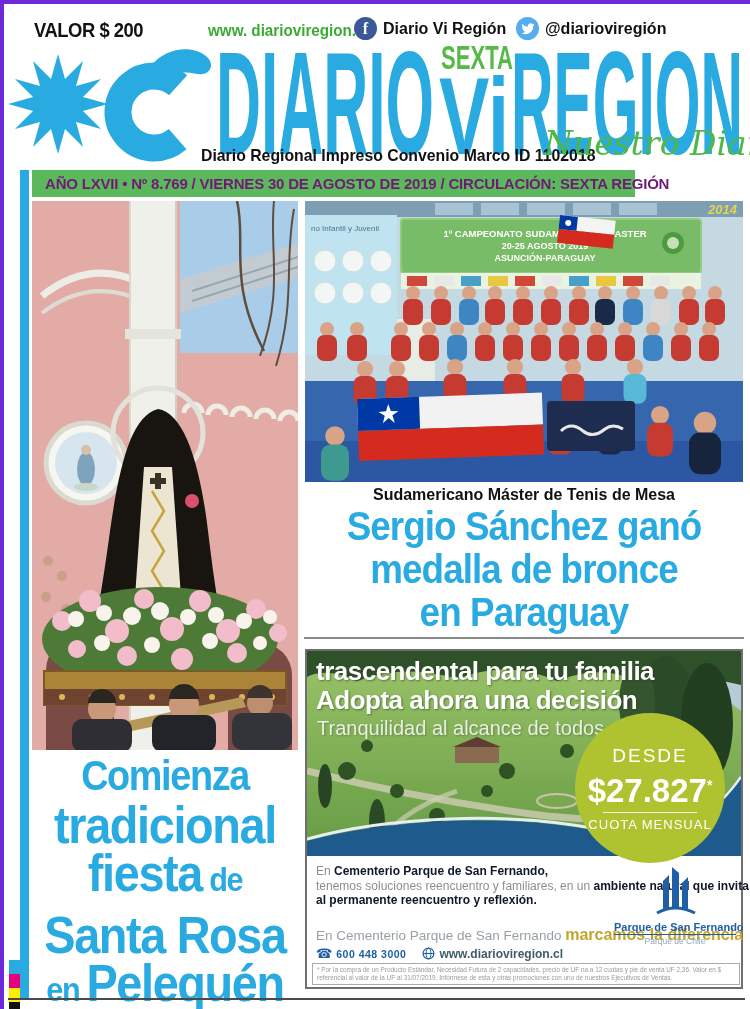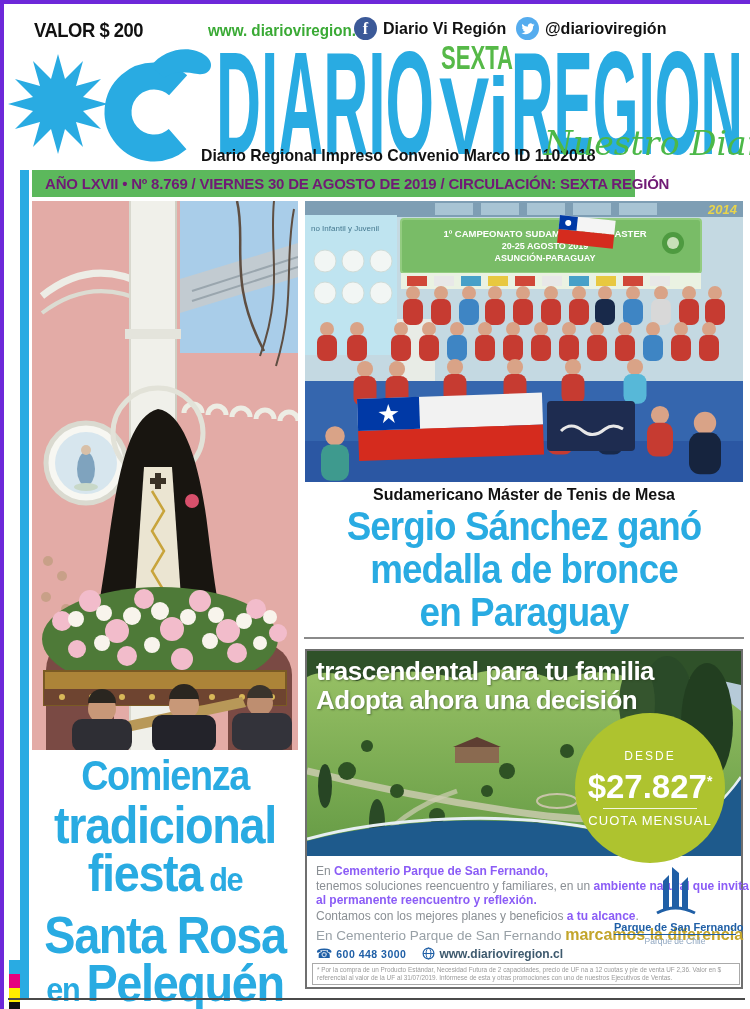--- a/index.html
+++ b/index.html
@@ -38,27 +38,27 @@
   .hl-right .l{font-size:40px;line-height:43px;white-space:nowrap;}
   .divider{left:300px;top:633px;width:440px;height:2px;background:#8a8a8a;}
   
   .adbox{left:301px;top:645px;width:434px;height:336px;border:2px solid #6f6f6f;background:#fff;}
   .adphoto{position:absolute;left:0;top:0;width:434px;height:205px;}
   .adhead{position:absolute;left:9px;top:6px;color:#fff;font-weight:bold;font-size:26px;line-height:29px;
           text-shadow:1px 1px 2px rgba(40,60,30,.55);letter-spacing:-0.5px;}
   .adsub{position:absolute;left:10px;top:66px;color:#F2F5EE;font-size:20px;opacity:.92;text-shadow:1px 1px 2px rgba(40,60,30,.4);}
   .badge{position:absolute;left:268px;top:62px;width:150px;height:150px;border-radius:50%;background:#AEC32F;z-index:5;
          display:flex;flex-direction:column;align-items:center;justify-content:center;color:#fff;}
-  .badge .desde{font-size:12px;letter-spacing:2px;}
+  .badge .desde{font-size:19px;letter-spacing:2px;}
   .badge .price2{font-size:33px;font-weight:bold;line-height:36px;}
   .badge .price2 sup{font-size:14px;}
   .badge .sep{width:94px;height:1px;background:rgba(255,255,255,.85);margin:3px 0 4px;}
   .badge .cuota{font-size:13px;letter-spacing:1px;}
   .adp{position:absolute;left:9px;font-size:12px;color:#8a8f94;white-space:nowrap;}
-  .adp b{color:#8b5cf6;}
+  .adp b{color:#0f172a;}
   .p5n{font-size:13.5px;color:#98A0A6;}
   .p5h{font-size:16px;font-weight:bold;color:#C3A52B;}
   .contact{position:absolute;left:9px;top:295px;display:flex;align-items:center;gap:16px;}
   .contact .ph{font-size:10.5px;font-weight:bold;color:#1F5FA6;letter-spacing:.5px;}
   .contact .wb{font-size:12px;font-weight:bold;color:#3E5A6E;}
   .cic{color:#1F5FA6;font-size:13px;font-family:"DejaVu Sans",sans-serif;}
   .fineprint{position:absolute;left:5px;top:312px;width:418px;border:1px solid #aaa;padding:2px 4px;
              font-size:6.4px;line-height:8px;color:#9a9a9a;}
   .adlogo{position:absolute;right:5px;top:212px;width:122px;text-align:center;}
   .adlogo .nm{font-size:11px;font-weight:bold;color:#1F5FA6;border-bottom:1px solid #1F5FA6;padding-bottom:1px;white-space:nowrap;}
@@ -375,30 +375,30 @@
       <ellipse cx="18" cy="135" rx="7" ry="22" fill="#274524"></ellipse>
       <ellipse cx="70" cy="172" rx="8" ry="24" fill="#2A4A26"></ellipse>
       <ellipse cx="250" cy="150" rx="20" ry="7" fill="#7AA850" stroke="#C8C4A8" stroke-width="2"></ellipse>
       <path d="M0,188 C80,166 200,160 290,178 C360,191 402,173 434,126" stroke="#E6EEF2" stroke-width="3" fill="none"></path>
       <path d="M0,205 L0,190 C80,168 200,162 290,180 C360,193 400,175 434,128 L434,205 Z" fill="#1E5A8C"></path>
     </svg>
     <div class="adhead">
       <div>trascendental para tu familia</div>
       <div>Adopta ahora una decisión</div>
     </div>
+    <div class="adsub">Tranquilidad al alcance de todos</div>
     <div class="badge">
       <div class="desde">DESDE</div>
       <div class="price2"><span>$27.827</span><sup>*</sup></div>
       <div class="sep"></div>
       <div class="cuota">CUOTA MENSUAL</div>
     </div>
     <div class="adp" style="top:213px;"><span>En </span><b>Cementerio Parque de San Fernando,</b></div>
     <div class="adp" style="top:228px;"><span>tenemos soluciones reencuentro y familiares, en un </span><b>ambiente natural que invita</b></div>
     <div class="adp" style="top:242px;"><b>al permanente reencuentro y reflexión.</b></div>
-    <div class="adp" style="top:258px;"><span>Contamos con los mejores planes y beneficios </span><b>a tu alcance</b><span>.</span></div>
     <div class="adp" style="top:275px;"><span class="p5n">En Cementerio Parque de San Fernando </span><span class="p5h">marcamos la diferencia</span></div>
     <div class="contact">
       <span class="cic">☎</span>
       <span class="ph" style="margin-left:-12px;">600 448 3000</span>
       <svg width="13" height="13" viewBox="0 0 13 13">
         <circle cx="6.5" cy="6.5" r="5.4" fill="none" stroke="#1F5FA6" stroke-width="1.2"></circle>
         <ellipse cx="6.5" cy="6.5" rx="2.4" ry="5.4" fill="none" stroke="#1F5FA6" stroke-width="1"></ellipse>
         <line x1="1.1" y1="6.5" x2="11.9" y2="6.5" stroke="#1F5FA6" stroke-width="1"></line>
       </svg>
       <span class="wb" style="margin-left:-12px;">www.diarioviregion.cl</span>

